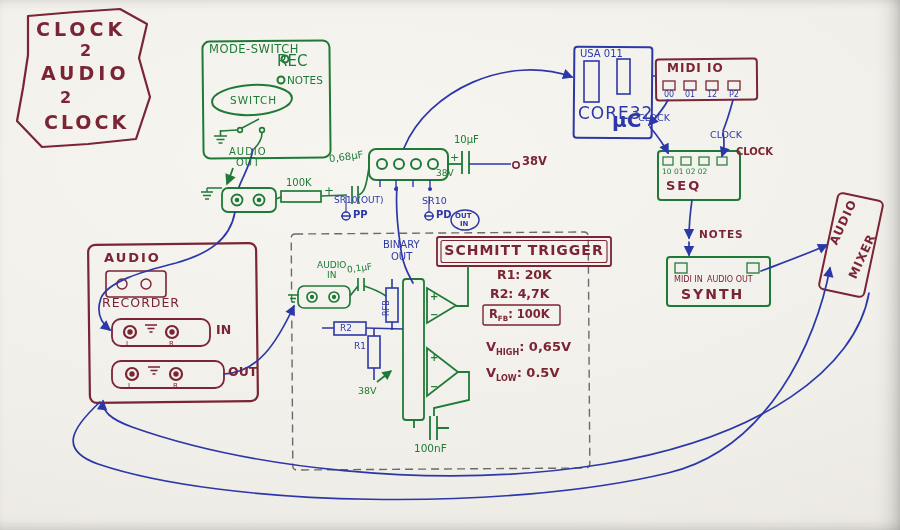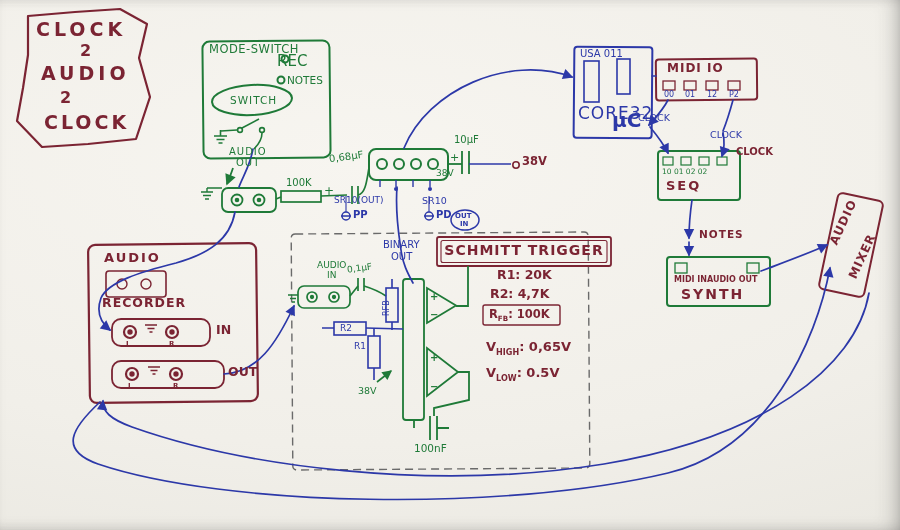--- a/index.html
+++ b/index.html
@@ -6,21 +6,21 @@
   .page{
     position:relative;width:900px;height:530px;overflow:hidden;
     font-family:"DejaVu Sans",sans-serif;
     background:radial-gradient(120% 90% at 40% 30%, #f7f5f0 0%, #f1efe9 60%, #e9e7e0 100%);
     box-shadow:inset -14px 0 22px -14px rgba(60,60,60,.45),
                inset 0 -8px 16px -12px rgba(60,60,60,.35),
                inset 0 6px 14px -12px rgba(60,60,60,.30);
   }
   svg.ink{position:absolute;left:0;top:0;z-index:1;}
   .lbl{position:absolute;white-space:nowrap;line-height:1;z-index:2;}
-  .m{color:#7b2433;font-weight:bold;}
+  .m{color:#7b2433;}
   .g{color:#1f7a38;}
   .b{color:#2c38a8;}
   .bold{font-weight:bold;}
   sub{font-size:62%;}
 </style>
 </head>
 <body>
 
 <div class="page">
 

